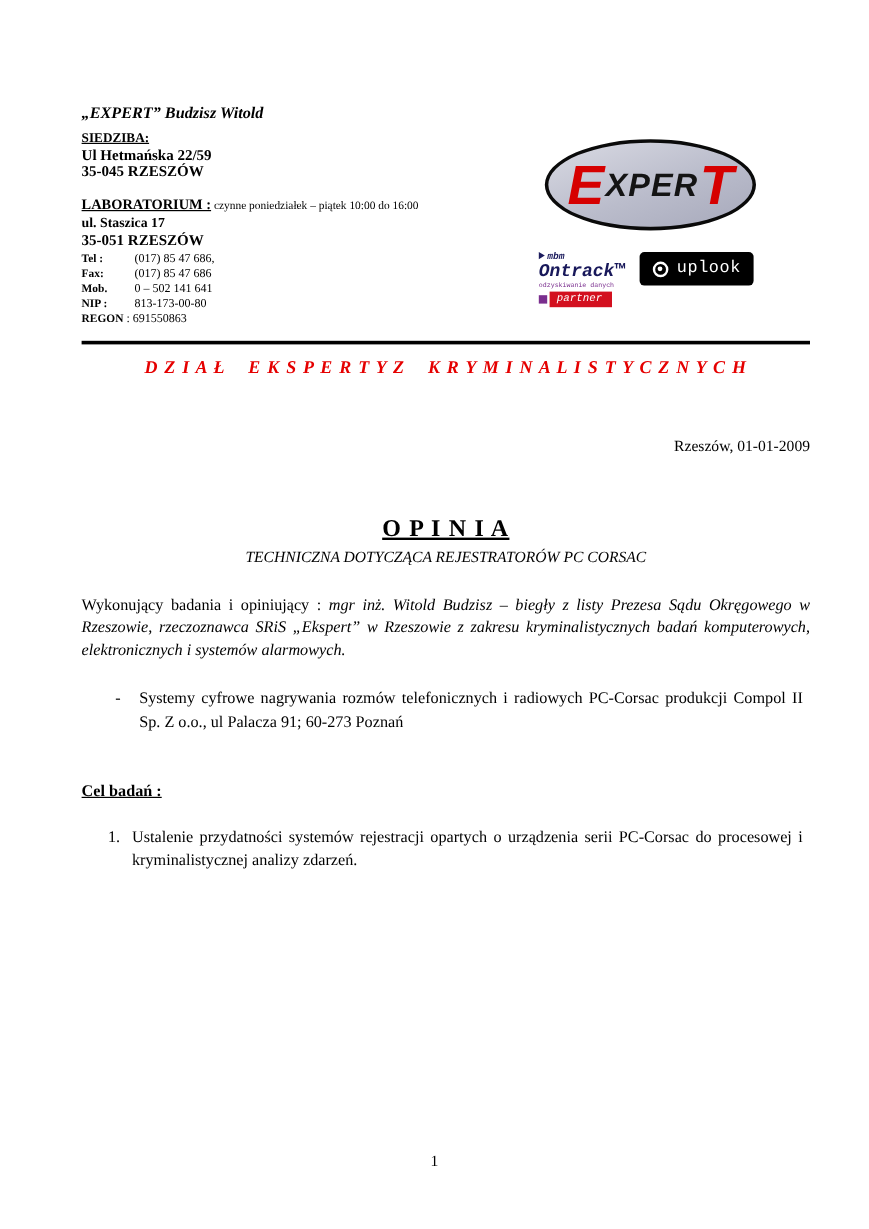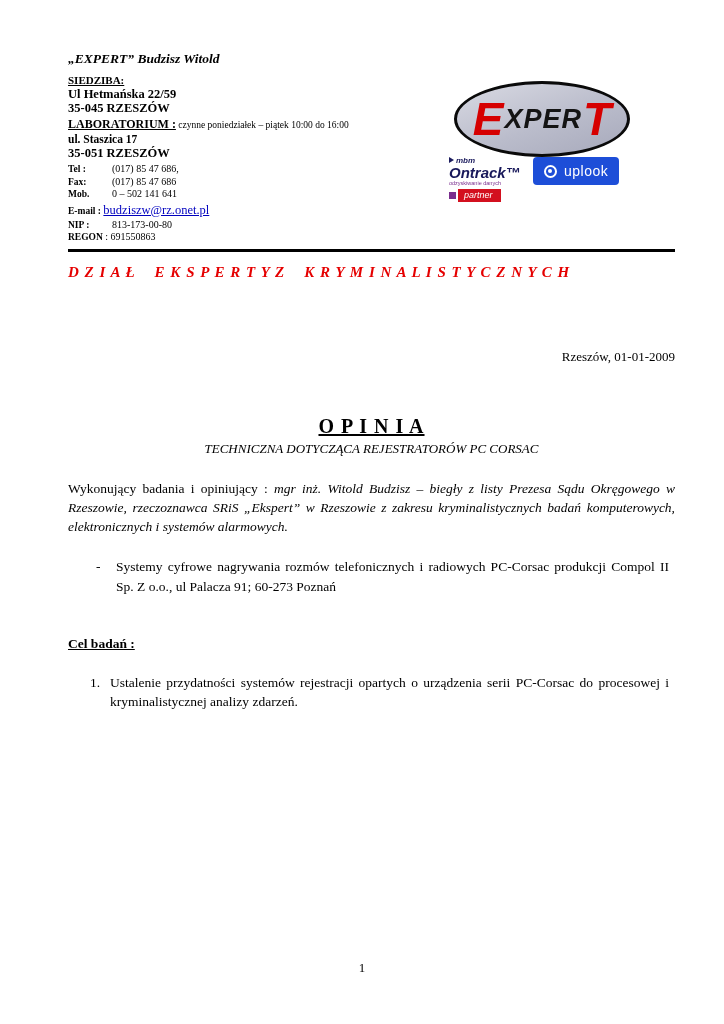--- a/index.html
+++ b/index.html
@@ -1,69 +1,69 @@
 <!DOCTYPE html>
 <html><head>
 <meta charset="utf-8">
 <style>
   html,body{margin:0;padding:0;}
   body{
     width:724px;height:1024px;background:#ffffff;color:#000;
     font-family:"Liberation Serif", serif;position:relative;overflow:hidden;
   }
-  .page{box-sizing:border-box;padding:51px 49px 0 68px;height:100%;position:relative;}
+  .page{box-sizing:border-box;padding:86px 49px 0 68px;height:100%;position:relative;}
 
   
   .header{position:relative;height:192px;}
   .hdr-left{width:330px;}
   .company{font-size:13.5px;font-weight:bold;font-style:italic;margin-bottom:7px;}
   .lbl-u{font-weight:bold;text-decoration:underline;}
   .addr-sm{font-size:11px;font-weight:bold;text-decoration:underline;margin-bottom:1px;}
   .addr{font-size:12.5px;font-weight:bold;line-height:14px;}
-  .lab-line{font-size:12px;line-height:14px;margin-top:2px;}
+  .lab-line{font-size:12px;line-height:14px;margin-top:13px;}
   .lab-hours{font-size:9.5px;font-weight:normal;}
   .contact-row{font-size:10px;line-height:11.5px;}
   .contact-row .c-lbl{display:inline-block;width:44px;font-weight:bold;font-size:9.5px;}
   .email-row{font-size:10px;line-height:15px;margin-top:2px;}
   .email-row .c-lbl{font-weight:bold;font-size:9.5px;}
   .email-link{color:#0000bf;text-decoration:underline;font-size:12.5px;}
   .small-row{font-size:10px;line-height:12px;}
   .small-row .c-lbl{font-weight:bold;font-size:9.5px;}
 
   
   .hdr-right{position:absolute;top:30px;right:40px;width:186px;font-family:"Liberation Sans", sans-serif;}
   .expert-ellipse{
     width:170px;height:70px;margin:0 auto;border:3px solid #0a0a0a;border-radius:50%;
     background:linear-gradient(160deg,#d9dae3 0%,#babccb 55%,#a7a9bb 100%);
     display:flex;align-items:center;justify-content:center;font-style:italic;font-weight:bold;
   }
   .exp-big{font-size:46px;color:#d60000;line-height:1;}
   .exp-mid{font-size:27px;color:#141414;letter-spacing:1px;line-height:1;padding:0 1px;}
-  .logos-row{margin-top:0;display:flex;align-items:flex-start;gap:10px;}
+  .logos-row{margin-top:18px;display:flex;align-items:flex-start;gap:10px;font-family:Liberation Mono, monospace;}
   .ontrack{width:74px;}
   .ontrack-mbm{font-size:8px;font-weight:bold;font-style:italic;color:#1c1c5e;line-height:8px;}
   .ontrack-mbm .tri{display:inline-block;width:0;height:0;border-left:5px solid #1c1c5e;border-top:3px solid transparent;border-bottom:3px solid transparent;margin-right:2px;}
   .ontrack-name{font-size:15px;font-weight:bold;font-style:italic;color:#18185a;line-height:15px;}
   .ontrack-tag{font-size:5.5px;color:#7a2e8e;line-height:7px;}
   .partner-bar{margin-top:2px;display:flex;align-items:center;text-align:center;}
   .partner-sq{width:7px;height:7px;background:#7a2e8e;margin-right:2px;}
   .partner-red{background:#d3101f;color:#fff;font-style:italic;font-size:9px;line-height:11px;padding:1px 8px 1px 6px;}
-  .uplook{height:28px;background:#1d4ed8;border-radius:4px;display:flex;align-items:center;padding:0 11px;gap:7px;}
+  .uplook{height:28px;background:#000000;border-radius:4px;display:flex;align-items:center;padding:0 11px;gap:7px;}
   .uplook-icon{width:13px;height:13px;border:2.5px solid #fff;border-radius:50%;position:relative;box-sizing:border-box;}
   .uplook-icon::after{content:"";position:absolute;left:2px;top:2px;width:4px;height:4px;background:#fff;border-radius:50%;}
   .uplook-name{color:#fff;font-size:14px;letter-spacing:.5px;}
 
   .divider{border:0;border-top:3.5px solid #000;margin:6px 0 0 0;}
 
   
   .division-title{
-    margin-top:12px;text-align:left;color:#e50000;font-weight:bold;font-style:italic;
+    margin-top:12px;text-align:center;color:#e50000;font-weight:bold;font-style:italic;
     font-size:15px;white-space:pre;letter-spacing:1px;
   }
-  .date-line{margin-top:68px;text-align:right;font-size:13px;}
+  .date-line{margin-top:48px;text-align:right;font-size:13px;}
   .doc-title{margin-top:50px;text-align:center;font-size:20px;font-weight:bold;text-decoration:underline;white-space:pre;letter-spacing:1px;}
   .doc-subtitle{margin-top:3px;text-align:center;font-size:13px;font-style:italic;}
   .intro{margin-top:22px;font-size:13.5px;line-height:1.42;text-align:justify;}
   .intro .it{font-style:italic;}
   .section-heading{margin-top:44px;font-size:13.5px;font-weight:bold;text-decoration:underline;}
   .list-item{margin-top:21px;display:flex;font-size:13.5px;line-height:1.42;}
   .list-item .marker{width:20px;flex:0 0 20px;text-align:left;}
   .list-item .li-text{flex:1;text-align:justify;padding-right:6px;}
   .indent-1{padding-left:28px;}
   .indent-2{padding-left:22px;}
@@ -79,21 +79,20 @@
       <div class="company">„EXPERT” Budzisz Witold</div>
       <div class="addr-sm">SIEDZIBA:</div>
       <div class="addr">Ul Hetmańska 22/59</div>
       <div class="addr">35-045 RZESZÓW</div>
       <div class="lab-line"><span class="lbl-u">LABORATORIUM :</span><span class="lab-hours"> czynne poniedziałek – piątek  10:00 do 16:00</span></div>
       <div class="addr" style="font-size:11.5px;">ul. Staszica 17</div>
       <div class="addr">35-051 RZESZÓW</div>
       <div class="contact-row" style="margin-top:3px;"><span class="c-lbl">Tel :</span><span>(017)  85 47 686,</span></div>
       <div class="contact-row"><span class="c-lbl">Fax:</span><span>(017)  85 47 686</span></div>
       <div class="contact-row"><span class="c-lbl">Mob.</span><span>0 – 502 141 641</span></div>
-      <div class="email-row"><span class="c-lbl">E-mail : </span><a href="#" class="email-link">budziszw@rz.onet.pl</a></div>
       <div class="small-row"><span class="c-lbl" style="display:inline-block;width:44px;">NIP :</span><span>813-173-00-80</span></div>
       <div class="small-row"><span class="c-lbl">REGON</span> <span>: 691550863</span></div>
     </div>
 
     <div class="hdr-right">
       <div class="expert-ellipse">
         <span class="exp-big">E</span>
           <span class="exp-mid">XPER</span>
           <span class="exp-big">T</span>
       </div>

